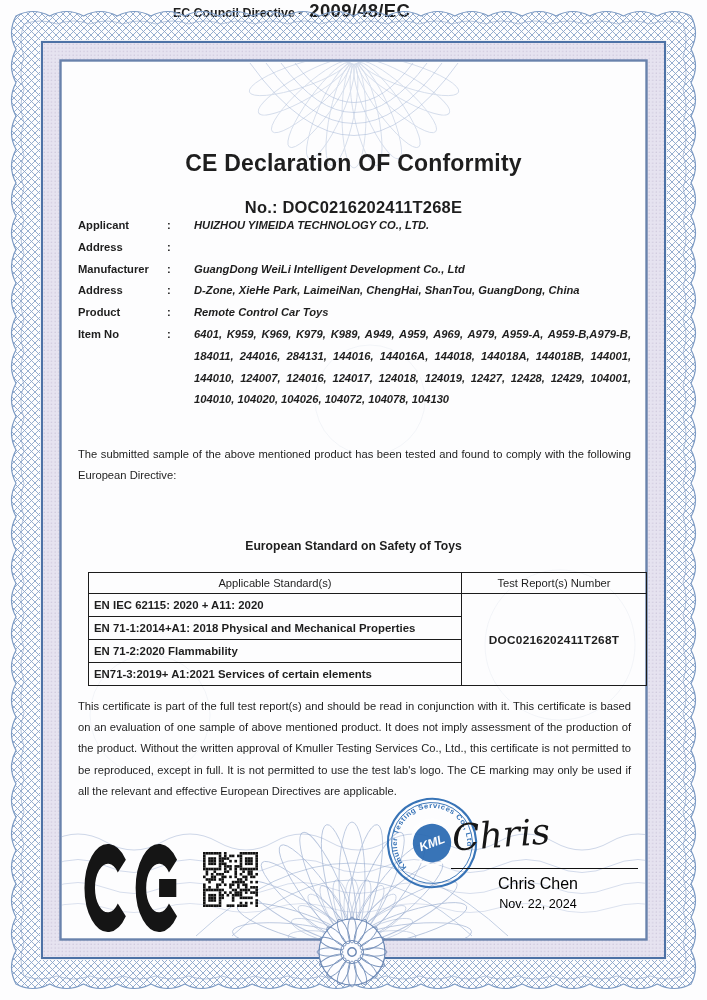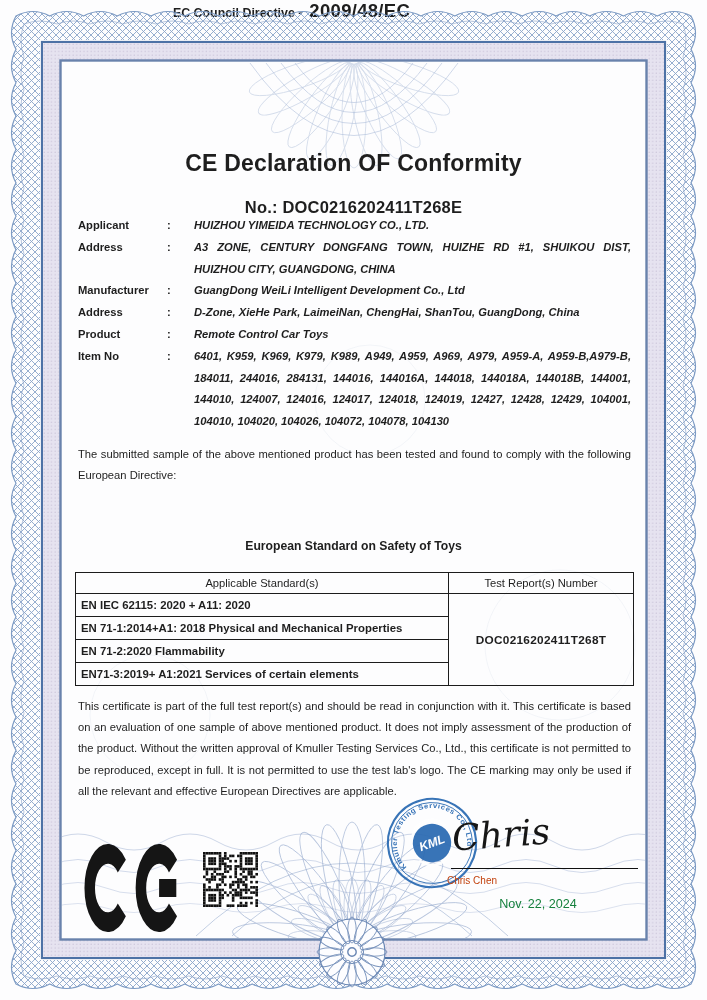--- a/index.html
+++ b/index.html
@@ -21,36 +21,36 @@
   .frow .val{text-align:justify;font-style:italic;}
 
   .statement{top:444px;font-size:11.2px;line-height:21px;text-align:justify;}
   .directive{top:492px;left:62px;width:583px;display:flex;justify-content:center;
              align-items:baseline;gap:7px;}
   .dir-prefix{font-size:12.4px;font-weight:bold;}
   .dir-code{font-size:18.5px;font-weight:bold;letter-spacing:.3px;}
   .subtitle{top:527px;font-size:12.2px;font-weight:bold;}
   .std-intro{top:556px;font-size:11.2px;}
 
-  table.std{position:absolute;left:75px;top:572px;width:559px;border-collapse:collapse;}
+  table.std{position:absolute;left:88px;top:572px;width:559px;border-collapse:collapse;}
   table.std th,table.std td{border:1.6px solid #1c1c1c;}
   table.std th{font-weight:normal;font-size:11.2px;height:20px;text-align:center;padding:0 2px;}
   table.std td.stdc{font-weight:bold;font-size:11.4px;height:22px;padding:0 5px;text-align:left;margin-left:32px;}
   table.std td.rep{font-weight:bold;font-size:11.8px;width:182px;text-align:center;letter-spacing:.3px;}
 
   .disclaimer{top:696px;font-size:11.2px;line-height:21.2px;text-align:justify;}
 
   .ce-logo{left:84px;top:843px;}
   .qr{left:203px;top:852px;}
   .stamp{left:383px;top:794px;opacity:.93;}
   .sig-script{left:452px;top:814px;font-family:"DejaVu Serif",serif;font-style:italic;
               font-size:36px;color:#161616;transform:rotate(-4deg);white-space:nowrap;}
   .sig-line{left:451px;top:868px;width:187px;border-top:1.7px solid #101010;height:0;}
-  .sig-name{left:447px;top:875px;width:182px;font-size:10px;color:#c2410c;}
-  .sig-date{left:447px;top:897px;width:182px;text-align:center;font-size:12.6px;color:#15803d;}
+  .sig-name{left:447px;top:875px;width:182px;text-align:center;font-size:16px;color:#000000;}
+  .sig-date{left:447px;top:897px;width:182px;text-align:center;font-size:12.6px;color:#000000;}
 </style>
 </head>
 <body>
 
 <div class="page">
 
   <svg class="layer" width="707" height="1000" viewBox="0 0 707 1000" aria-hidden="true">
     <defs>
       <pattern id="xh" width="7" height="7" patternUnits="userSpaceOnUse">
         <path d="M0,0 l7,7 M7,0 l-7,7" stroke="#8aa5ca" stroke-width="0.9" fill="none"></path>
@@ -173,21 +173,20 @@
 
   <div class="blk fields">
     <div class="frow">
       <span>Applicant</span>
       <span>:</span>
       <span class="val">HUIZHOU YIMEIDA TECHNOLOGY CO., LTD.</span>
     </div>
     <div class="frow">
       <span>Address</span>
       <span>:</span>
-      <span class="val">A3 ZONE, CENTURY DONGFANG TOWN, HUIZHE RD #1, SHUIKOU DIST, HUIZHOU CITY, GUANGDONG, CHINA</span>
     </div>
     <div class="frow">
       <span>Manufacturer</span>
       <span>:</span>
       <span class="val">GuangDong WeiLi Intelligent Development Co., Ltd</span>
     </div>
     <div class="frow">
       <span>Address</span>
       <span>:</span>
       <span class="val">D-Zone, XieHe Park, LaimeiNan, ChengHai, ShanTou, GuangDong, China</span>

